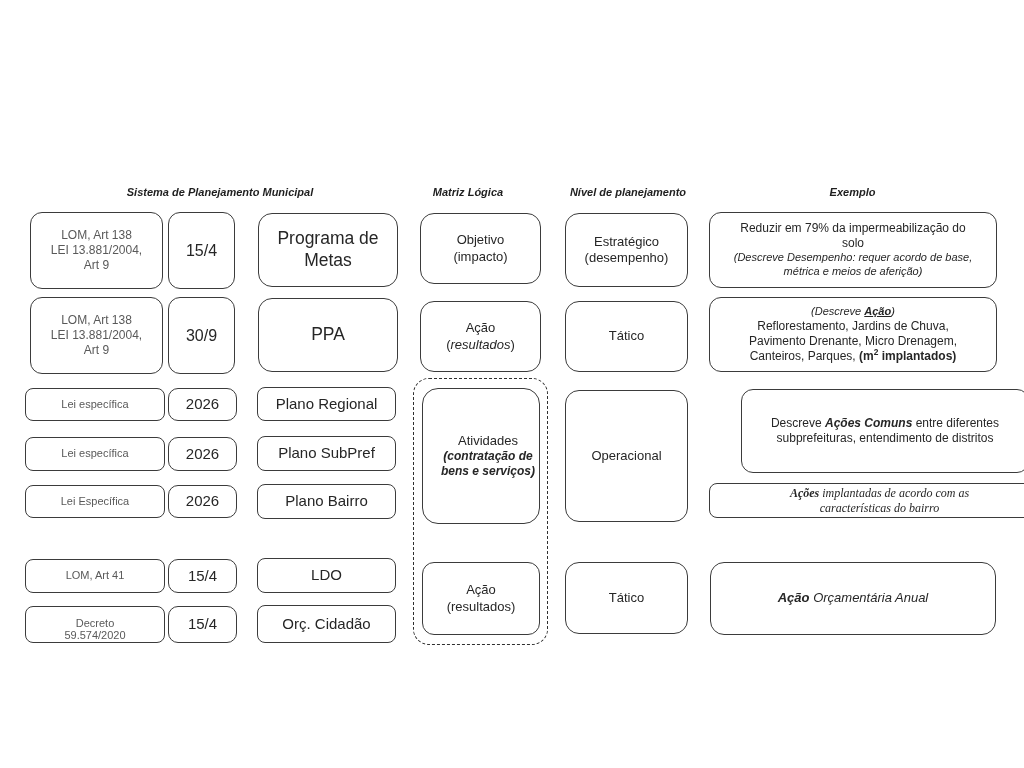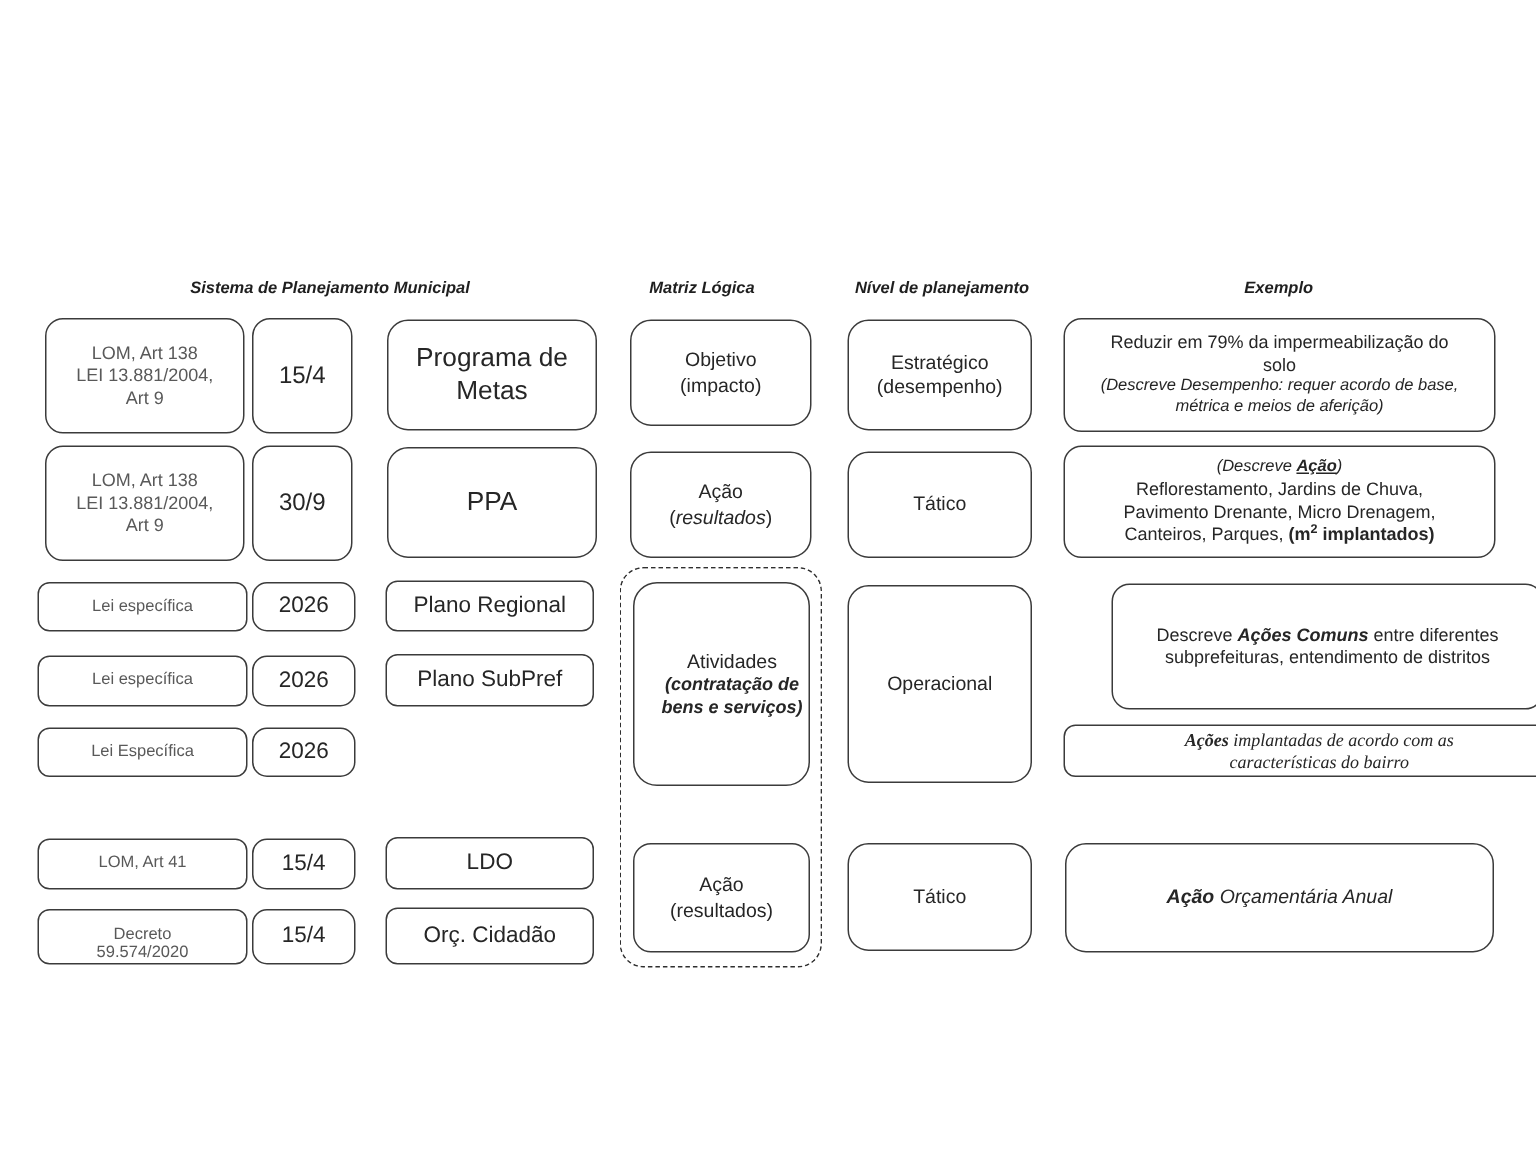--- a/index.html
+++ b/index.html
@@ -114,20 +114,23 @@
   <div class="box r8 fs15 dark" style="left:257px;top:436px;width:139px;height:35px;">
     <div>Plano SubPref</div>
   </div>
 
   <div class="box r8 fs11 gray" style="left:25px;top:485px;width:140px;height:33px;">
     <div>Lei Específica</div>
   </div>
   <div class="box r10 fs15 dark" style="left:168px;top:485px;width:69px;height:33px;">
     <div>2026</div>
   </div>
+  <div class="box r8 fs15 dark" style="left:257px;top:484px;width:139px;height:35px;">
+    <div>Plano Bairro</div>
+  </div>
 
   <div class="box r16 dark" style="left:422px;top:388px;width:118px;height:136px;padding-left:14px;">
     <div class="fs13">Atividades</div>
     <div class="fs12 bi">(contratação de</div>
     <div class="fs12 bi">bens e serviços)</div>
   </div>
   <div class="box r14 fs13 dark" style="left:565px;top:390px;width:123px;height:132px;">
     <div>Operacional</div>
   </div>
   <div class="box r12 dark" style="left:709px;top:389px;width:288px;height:84px;padding:2px 8px;margin-left:32px;">

